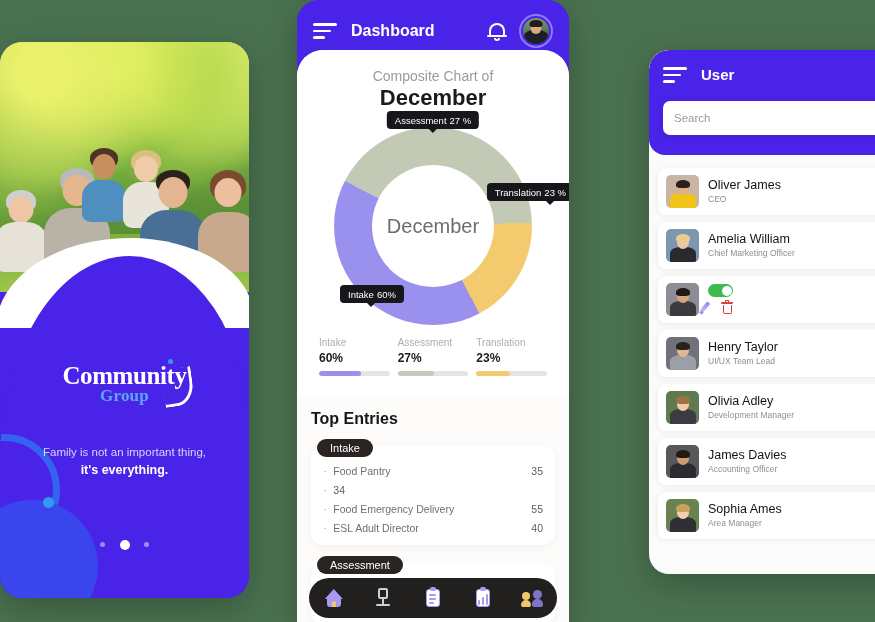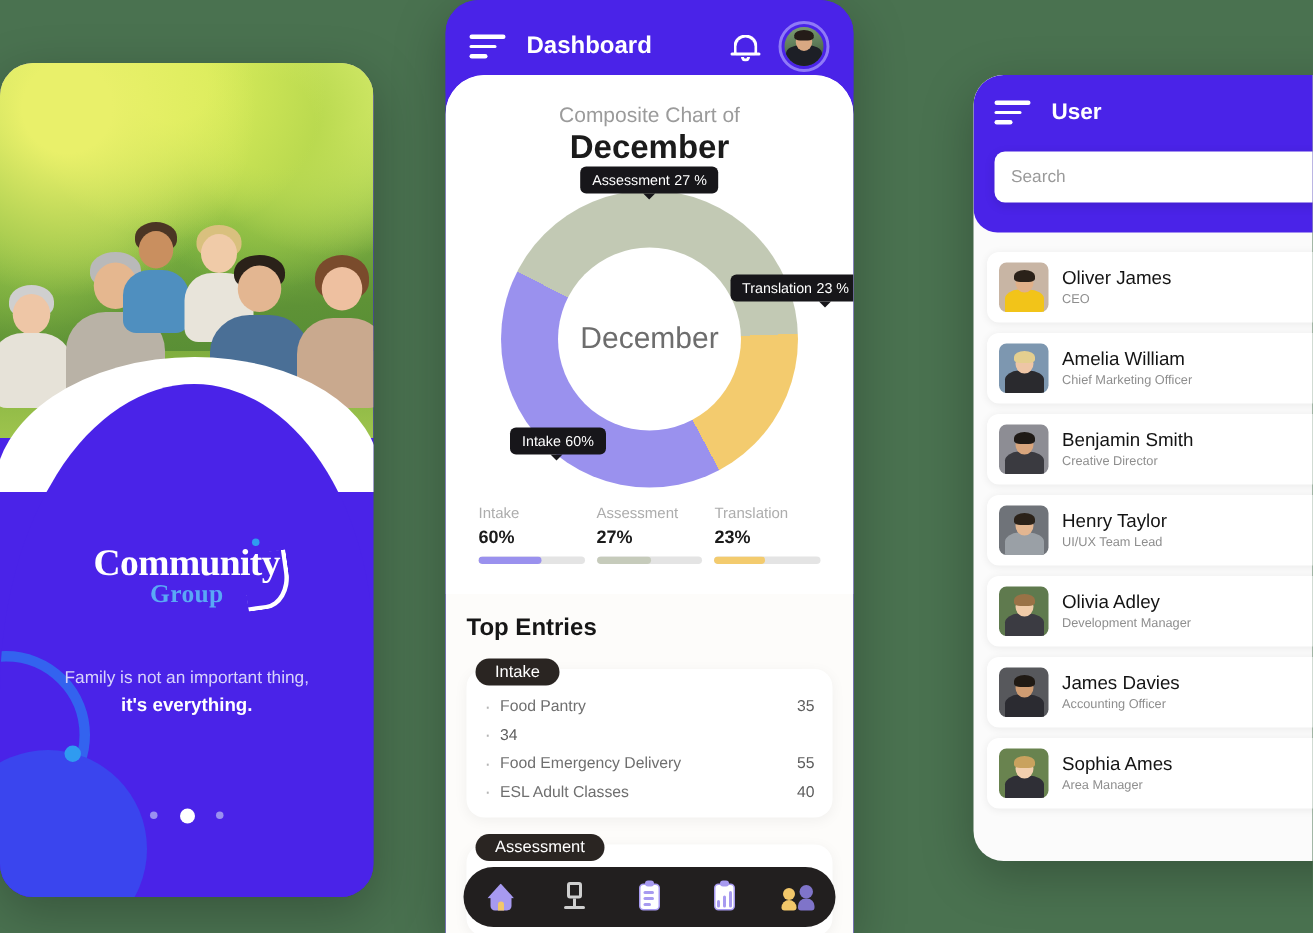--- a/index.html
+++ b/index.html
@@ -461,21 +461,21 @@
                 <span class="bul">·</span>
                 <span class="vl">34</span>
               </div>
               <div class="ent-row">
                 <span class="bul">·</span>
                 <span class="nm">Food Emergency Delivery</span>
                 <span class="vl">55</span>
               </div>
               <div class="ent-row">
                 <span class="bul">·</span>
-                <span class="nm">ESL Adult Classes</span>
+                <span class="nm">ESL Adult Director</span>
                 <span class="vl">40</span>
               </div>
             </div></div>
           <div style="margin-bottom: 10px;"><div class="grp-tag">Assessment</div><div class="grp-card">
               <div class="ent-row">
                 <span class="bul">·</span>
                 <span class="nm">SAD</span>
                 <span class="vl">40</span>
               </div>
               <div class="ent-row">
@@ -594,24 +594,20 @@
             </div>
           </div>
         </div>
       </div>
       <div class="usr-row">
         <div class="usr-av" style="background: rgb(141, 141, 148);">
           <div class="pav-body" style="width: 26px; height: 15px; background: rgb(58, 58, 64);"></div>
           <div class="pav-head" style="top: 7px; width: 12px; height: 13px; background: rgb(216, 165, 125);"></div>
           <div class="pav-hair" style="top: 5px; width: 14px; height: 8px; background: rgb(31, 26, 22);"></div>
         </div>
-        <div class="usr-info">
-          <div class="usr-name">Benjamin Smith</div>
-          <div class="usr-role">Creative Director</div>
-        </div>
         <div class="usr-acts">
           <div class="toggle" style="background: rgb(60, 187, 78);">
             <i></i>
           </div>
           <div class="act-ic">
             <div class="pencil">
               <div class="pencil-b"></div>
               <div class="pencil-t"></div>
             </div>
             <div class="trash">

